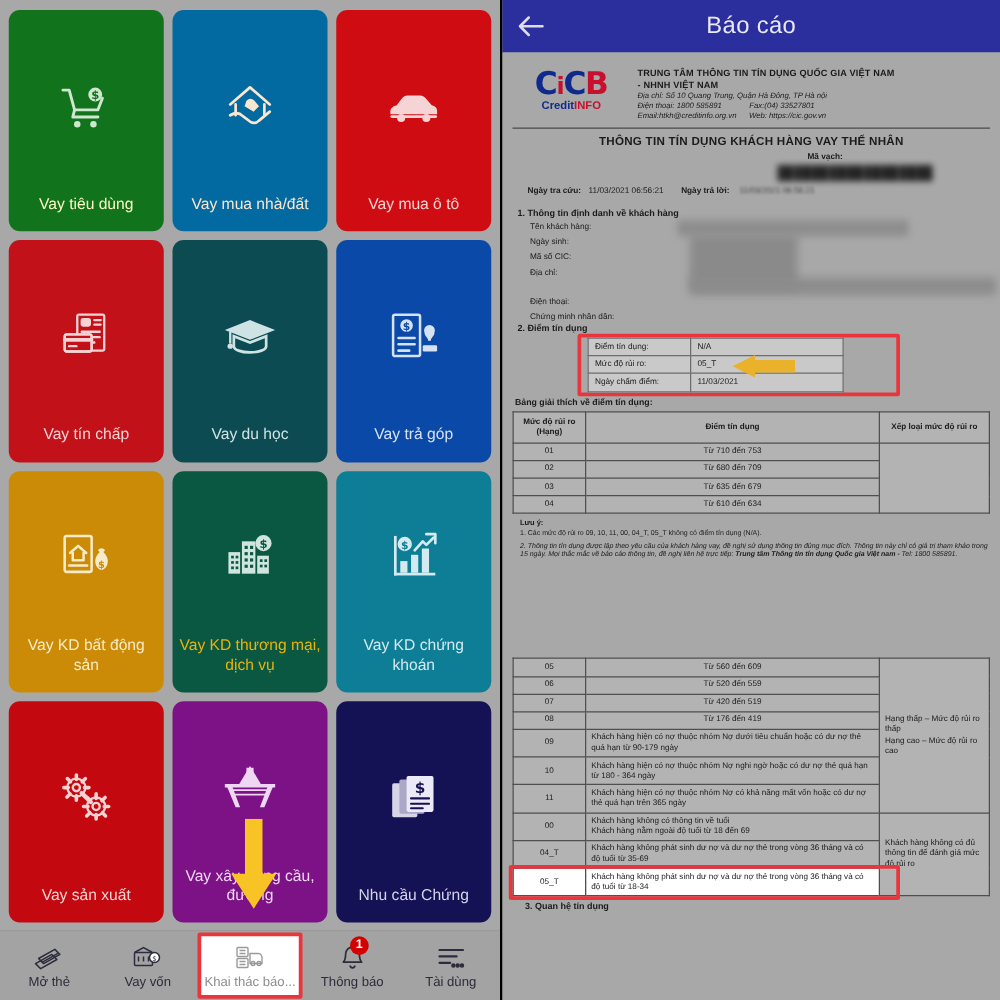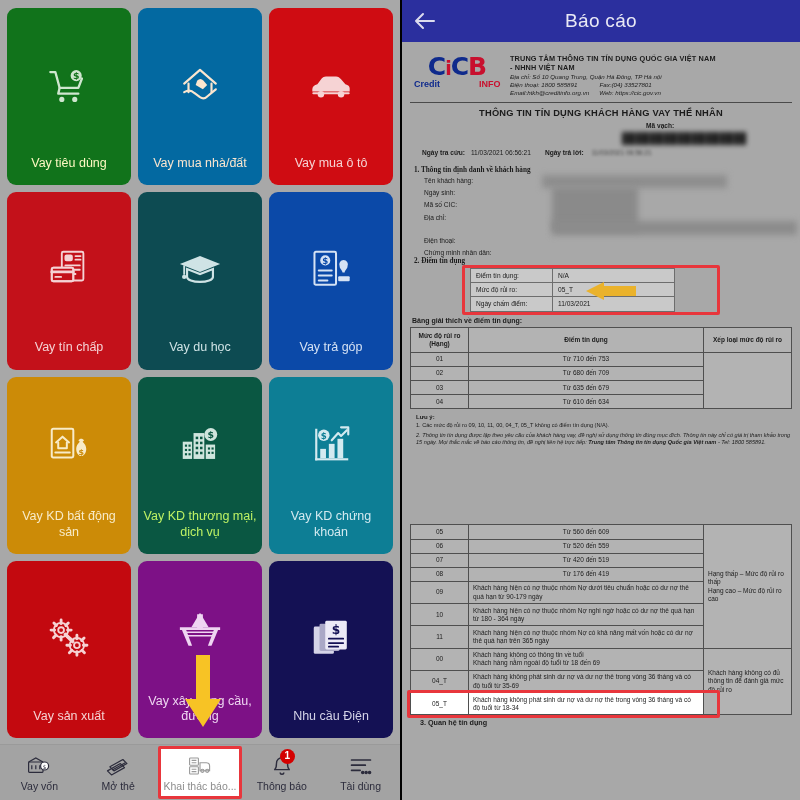--- a/index.html
+++ b/index.html
@@ -148,21 +148,21 @@
   #cic-logo .logo-main {
     font-size: 25px; font-weight: bold; letter-spacing: -1px;
     line-height: 1; font-family: "DejaVu Sans", sans-serif;
   }
   #cic-logo .logo-main .c1 { color:#0f2a8c; }
   #cic-logo .logo-main .i1 { color:#c8102e; font-size:19px;}
   #cic-logo .logo-main .c2 { color:#0f2a8c; }
   #cic-logo .logo-main .b1 { color:#c8102e; }
   #cic-logo .logo-sub { font-size: 9px; font-weight:bold; line-height:1; margin-top:1px;}
   #cic-logo .logo-sub .credit { color:#0f2a8c;margin-top:20px; }
-  #cic-logo .logo-sub .info { color:#c8102e;padding-left:39px; }
+  #cic-logo .logo-sub .info { color:#c8102e; }
 
   #org-block { flex: 1 1 auto; padding-top: 2px; }
   #org-block .org-name {
     font-size: 7.3px; font-weight: bold; line-height: 1.28; letter-spacing:.15px;
   }
   #org-block .org-line { font-size: 6.2px; font-style: italic; line-height: 1.3; }
   #org-block .org-line .spacer { display:inline-block; width: 22px;}
 
   #doc-heading {
     text-align: center;
@@ -182,21 +182,21 @@
     background:
       repeating-linear-gradient(90deg,#111 0 5px,#3a3a3a 5px 7px,#0a0a0a 7px 12px,#555 12px 14px);
     filter: blur(2.6px);
     opacity:.92;
   }
   #date-row { position:absolute; left:12px; top:27px; font-size:6.6px; white-space:nowrap;}
   #date-row .lbl { font-weight:bold; }
   #date-row .v1 { margin: 0 14px 0 6px;}
   #date-row .v2 { margin-left: 8px; filter: blur(1.4px); opacity:.75;}
 
-  .sec-head { font-size:7.2px; font-weight:bold; margin: 2px 0 3px 4px; font-family: Liberation Serif, serif;}
+  .sec-head { font-size:7.2px; font-weight:bold; margin: 2px 0 3px 4px;}
 
   
   #identity { margin-left: 14px; position:relative; height: 78px;}
   #identity .fld { font-size:6.6px; line-height: 1.1; margin-bottom: 5px; }
   #identity .fld.gap { margin-bottom: 16px; }
   #redact-blob-1 {
     position:absolute; left: 118px; top: -2px; width: 185px; height: 13px;
     background:#8e8e8e; filter: blur(3px);
   }
   #redact-blob-2 {
@@ -392,21 +392,21 @@
                 <rect x="32" y="40" width="3.5" height="3.5"></rect>
               <rect x="43" y="34" width="3" height="3"></rect>
                 <rect x="48" y="34" width="3" height="3"></rect>
               <rect x="43" y="40" width="3" height="3"></rect>
                 <rect x="48" y="40" width="3" height="3"></rect>
             </g>
             <circle cx="47" cy="16" r="9"></circle>
             <text x="47" y="21" font-size="13" text-anchor="middle" fill="#0a5742" font-family="DejaVu Sans" font-weight="bold">$</text>
           </svg>
         </span>
-        <span class="tile-label" style="color:#bef264">Vay KD thương mại, dịch vụ</span>
+        <span class="tile-label" style="color:#eab308">Vay KD thương mại, dịch vụ</span>
       </div>
 
       <div class="tile" style="background:#0d7e95">
         <span class="tile-icon">
           <svg viewBox="0 0 64 64" fill="#d3eaf0" stroke="none">
             <rect x="10" y="8" width="3" height="44"></rect>
             <rect x="10" y="49" width="46" height="3"></rect>
             <rect x="17" y="36" width="8" height="13"></rect>
             <rect x="29" y="29" width="8" height="20"></rect>
             <rect x="41" y="22" width="8" height="27"></rect>
@@ -458,53 +458,53 @@
       <div class="tile" style="background:#141154">
         <span class="tile-icon">
           <svg viewBox="0 0 64 64" fill="none" stroke="#d5d4e8" stroke-width="2.8" stroke-linejoin="round" stroke-linecap="round">
             <rect x="8" y="16" width="28" height="38" rx="2" fill="#d5d4e8" stroke="none"></rect>
             <rect x="16" y="12" width="28" height="38" rx="2" fill="#aaa8c6" stroke="none"></rect>
             <rect x="24" y="8" width="30" height="40" rx="2" fill="#eceaf6" stroke="none"></rect>
             <text x="39" y="27" font-size="17" text-anchor="middle" fill="#141154" font-family="DejaVu Sans" font-weight="bold" stroke="none">$</text>
             <path d="M29 33h20M29 39h20M29 44h13" stroke="#141154" stroke-width="2.4"></path>
           </svg>
         </span>
-        <span class="tile-label" style="color:#d5d4e8">Nhu cầu Điện</span>
+        <span class="tile-label" style="color:#d5d4e8">Nhu cầu Chứng</span>
       </div>
 
     </div>
 
     <svg id="down-arrow" viewBox="0 0 42 75">
       <path d="M14 0h14v44h11L21 72 3 44h11z" fill="#f7c325"></path>
     </svg>
 
     <div id="bottom-nav">
+
+      <div class="nav-item">
+        <span class="nav-ico">
+          <svg width="26" height="20" viewBox="0 0 32 24" fill="none" stroke="#2c2c3c" stroke-width="1.5" stroke-linejoin="round">
+            <path d="M6 13 22 4l5 5-16 9z"></path>
+            <path d="M9 17 25 8"></path>
+            <path d="M3 18 19 9l5 5-16 9z"></path>
+          </svg>
+        </span>
+        <span class="nav-label">Mở thẻ</span>
+      </div>
 
       <div class="nav-item">
         <span class="nav-ico">
           <svg width="24" height="22" viewBox="0 0 30 26" fill="none" stroke="#2c2c3c" stroke-width="1.5">
             <rect x="2" y="8" width="18" height="13" rx="1"></rect>
             <path d="M2 8 11 3l9 5"></path>
             <path d="M6 12v5M11 12v5M16 12v5"></path>
             <circle cx="22" cy="13" r="5" fill="#fff"></circle>
             <text x="22" y="16.5" font-size="7" text-anchor="middle" fill="#2c2c3c" stroke="none" font-family="DejaVu Sans">$</text>
           </svg>
         </span>
         <span class="nav-label">Vay vốn</span>
-      </div>
-
-      <div class="nav-item">
-        <span class="nav-ico">
-          <svg width="26" height="20" viewBox="0 0 32 24" fill="none" stroke="#2c2c3c" stroke-width="1.5" stroke-linejoin="round">
-            <path d="M6 13 22 4l5 5-16 9z"></path>
-            <path d="M9 17 25 8"></path>
-            <path d="M3 18 19 9l5 5-16 9z"></path>
-          </svg>
-        </span>
-        <span class="nav-label">Mở thẻ</span>
       </div>
 
       <div class="nav-item highlighted">
         <span class="nav-ico">
           <svg width="24" height="20" viewBox="0 0 30 24" fill="none" stroke="#9a9a9a" stroke-width="1.4">
             <rect x="2" y="2" width="11" height="9" rx="1"></rect>
             <rect x="2" y="13" width="11" height="9" rx="1"></rect>
             <path d="M4.5 5h6M4.5 8h6M4.5 16h6M4.5 19h6"></path>
             <path d="M15 8h8a4 4 0 0 1 4 4v6H15z"></path>
             <circle cx="18" cy="18" r="2"></circle>

